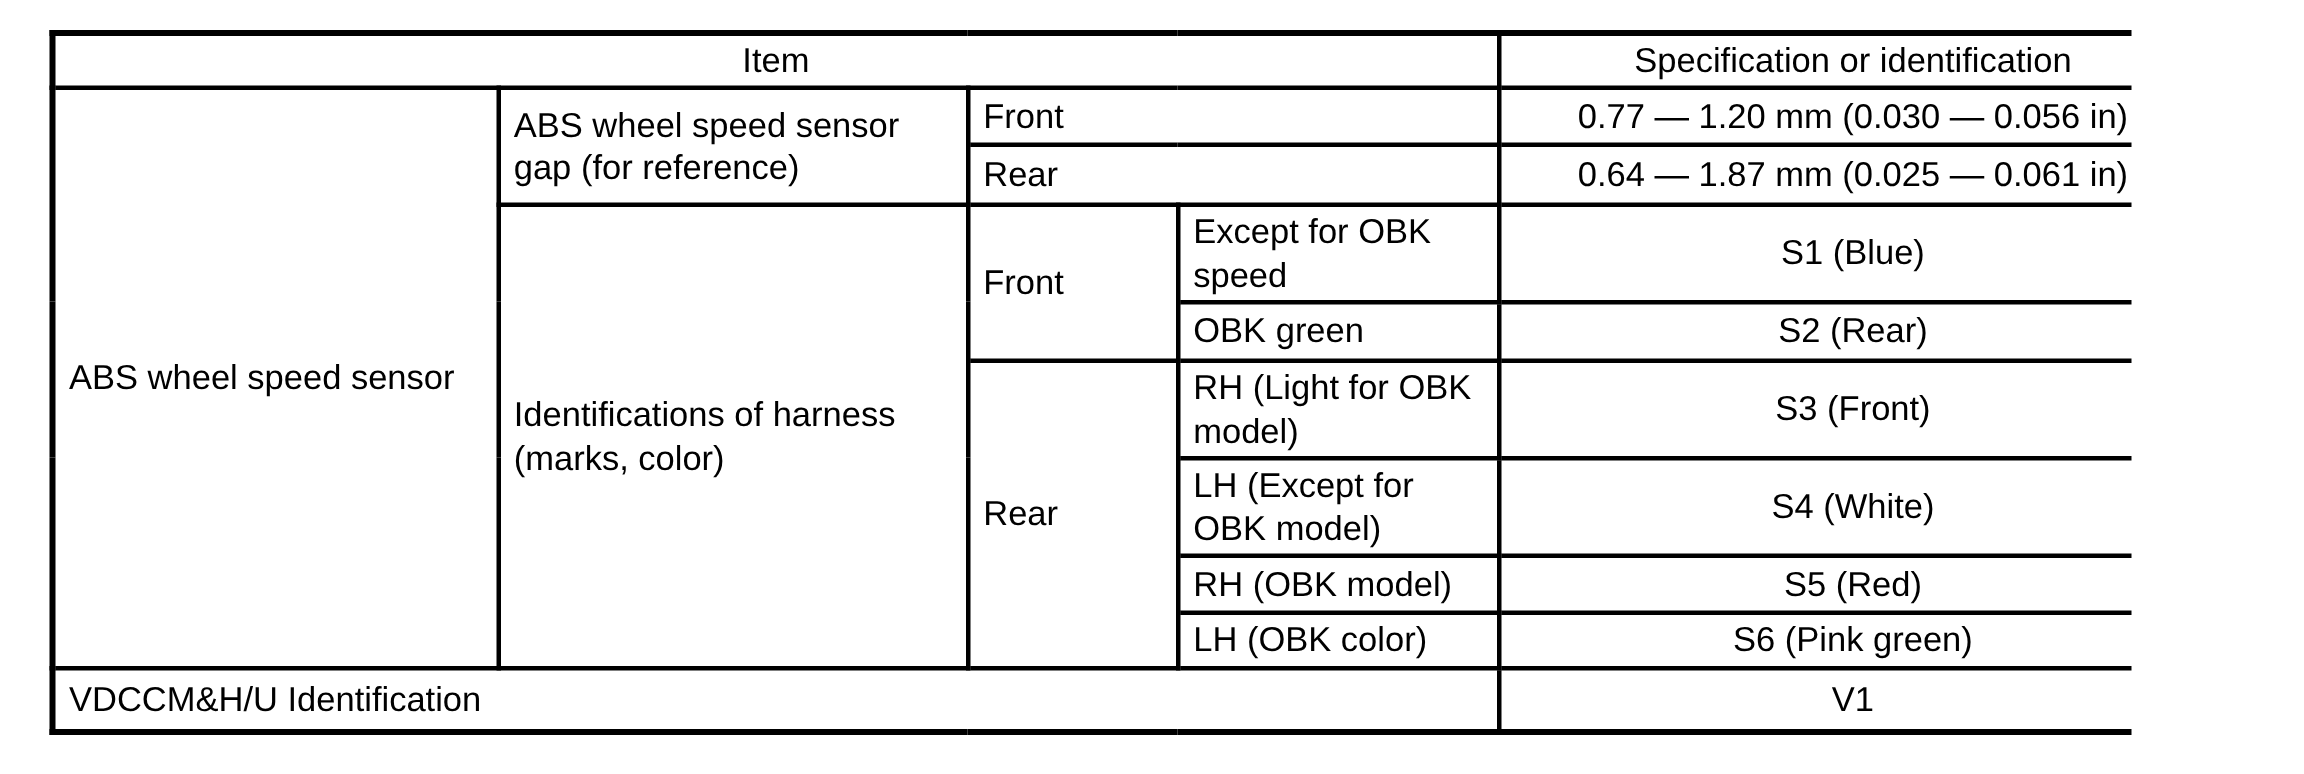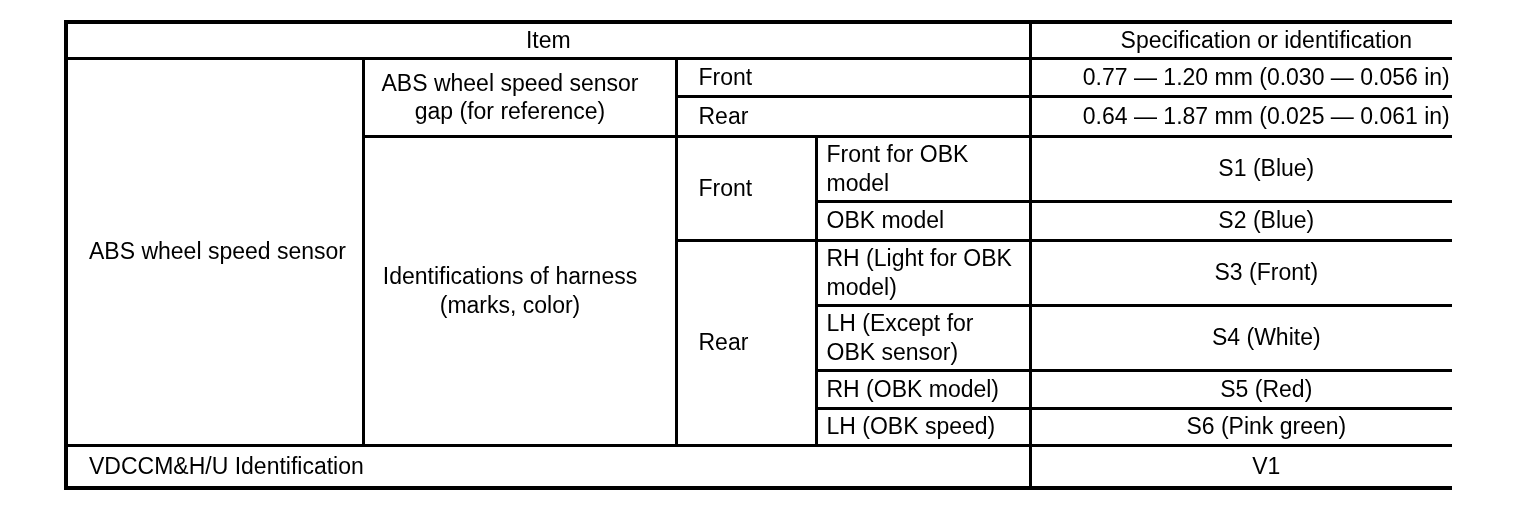--- a/index.html
+++ b/index.html
@@ -1,40 +1,40 @@
 <!DOCTYPE html>
 <html><head>
 <meta charset="utf-8">
 <style>
   html,body{margin:0;padding:0;}
   body{
     width:1536px;height:516px;background:#ffffff;
     font-family:"Liberation Sans","DejaVu Sans",sans-serif;
     color:#000;
   }
-  .sheet{position:relative;width:1421px;height:516px;background:#fff;overflow:hidden;margin-left:31px;}
+  .sheet{position:relative;width:1421px;height:516px;background:#fff;overflow:hidden;}
   table.spec{
     position:absolute;left:33px;top:20px;
     width:1437px;
     border-collapse:collapse;table-layout:fixed;
     border:4px solid #000;
     background:#fff;
   }
   td{
     border:3px solid #000;
     font-size:23px;
     line-height:1.26;
     padding:2px 8px;
     vertical-align:middle;
     overflow:hidden;
     word-wrap:break-word;
   }
   td.c{text-align:center;}
-  td.l{text-align:left;padding-left:21px;}
-  td.col2{padding:2px 28px 2px 9px;text-align:center;}
+  td.l{text-align:left;padding-left:9px;}
+  td.col2{padding:2px 28px 2px 9px;}
   td.col4{padding:2px 10px 2px 9px;}
   tr.h0{height:35px}
   tr.h1{height:38px}
   tr.h2{height:40px}
   tr.h3{height:65px}
   tr.h4{height:39px}
   tr.h5{height:63px}
   tr.h6{height:65px}
   tr.h7{height:38px}
   tr.h8{height:37px}
@@ -67,47 +67,47 @@
     </tr>
 
     <tr class="h2">
       <td colspan="2" class="l">Rear</td>
       <td class="c">0.64 — 1.87 mm (0.025 — 0.061 in)</td>
     </tr>
 
     <tr class="h3">
       <td rowspan="6" class="l col2">Identifications of harness (marks, color)</td>
       <td rowspan="2" class="l">Front</td>
-      <td class="l col4">Front for OBK model</td>
+      <td class="l col4">Except for OBK speed</td>
       <td class="c">S1 (Blue)</td>
     </tr>
 
     <tr class="h4">
-      <td class="l col4">OBK model</td>
-      <td class="c">S2 (Blue)</td>
+      <td class="l col4">OBK green</td>
+      <td class="c">S2 (Rear)</td>
     </tr>
 
     <tr class="h5">
       <td rowspan="4" class="l">Rear</td>
       <td class="l col4">RH (Light for OBK model)</td>
       <td class="c">S3 (Front)</td>
     </tr>
 
     <tr class="h6">
-      <td class="l col4">LH (Except for OBK sensor)</td>
+      <td class="l col4">LH (Except for OBK model)</td>
       <td class="c">S4 (White)</td>
     </tr>
 
     <tr class="h7">
       <td class="l col4">RH (OBK model)</td>
       <td class="c">S5 (Red)</td>
     </tr>
 
     <tr class="h8">
-      <td class="l col4">LH (OBK speed)</td>
+      <td class="l col4">LH (OBK color)</td>
       <td class="c">S6 (Pink green)</td>
     </tr>
 
     <tr class="h9">
       <td colspan="4" class="l">VDCCM&amp;H/U Identification</td>
       <td class="c">V1</td>
     </tr>
   </tbody>
     </table>
 </div>

